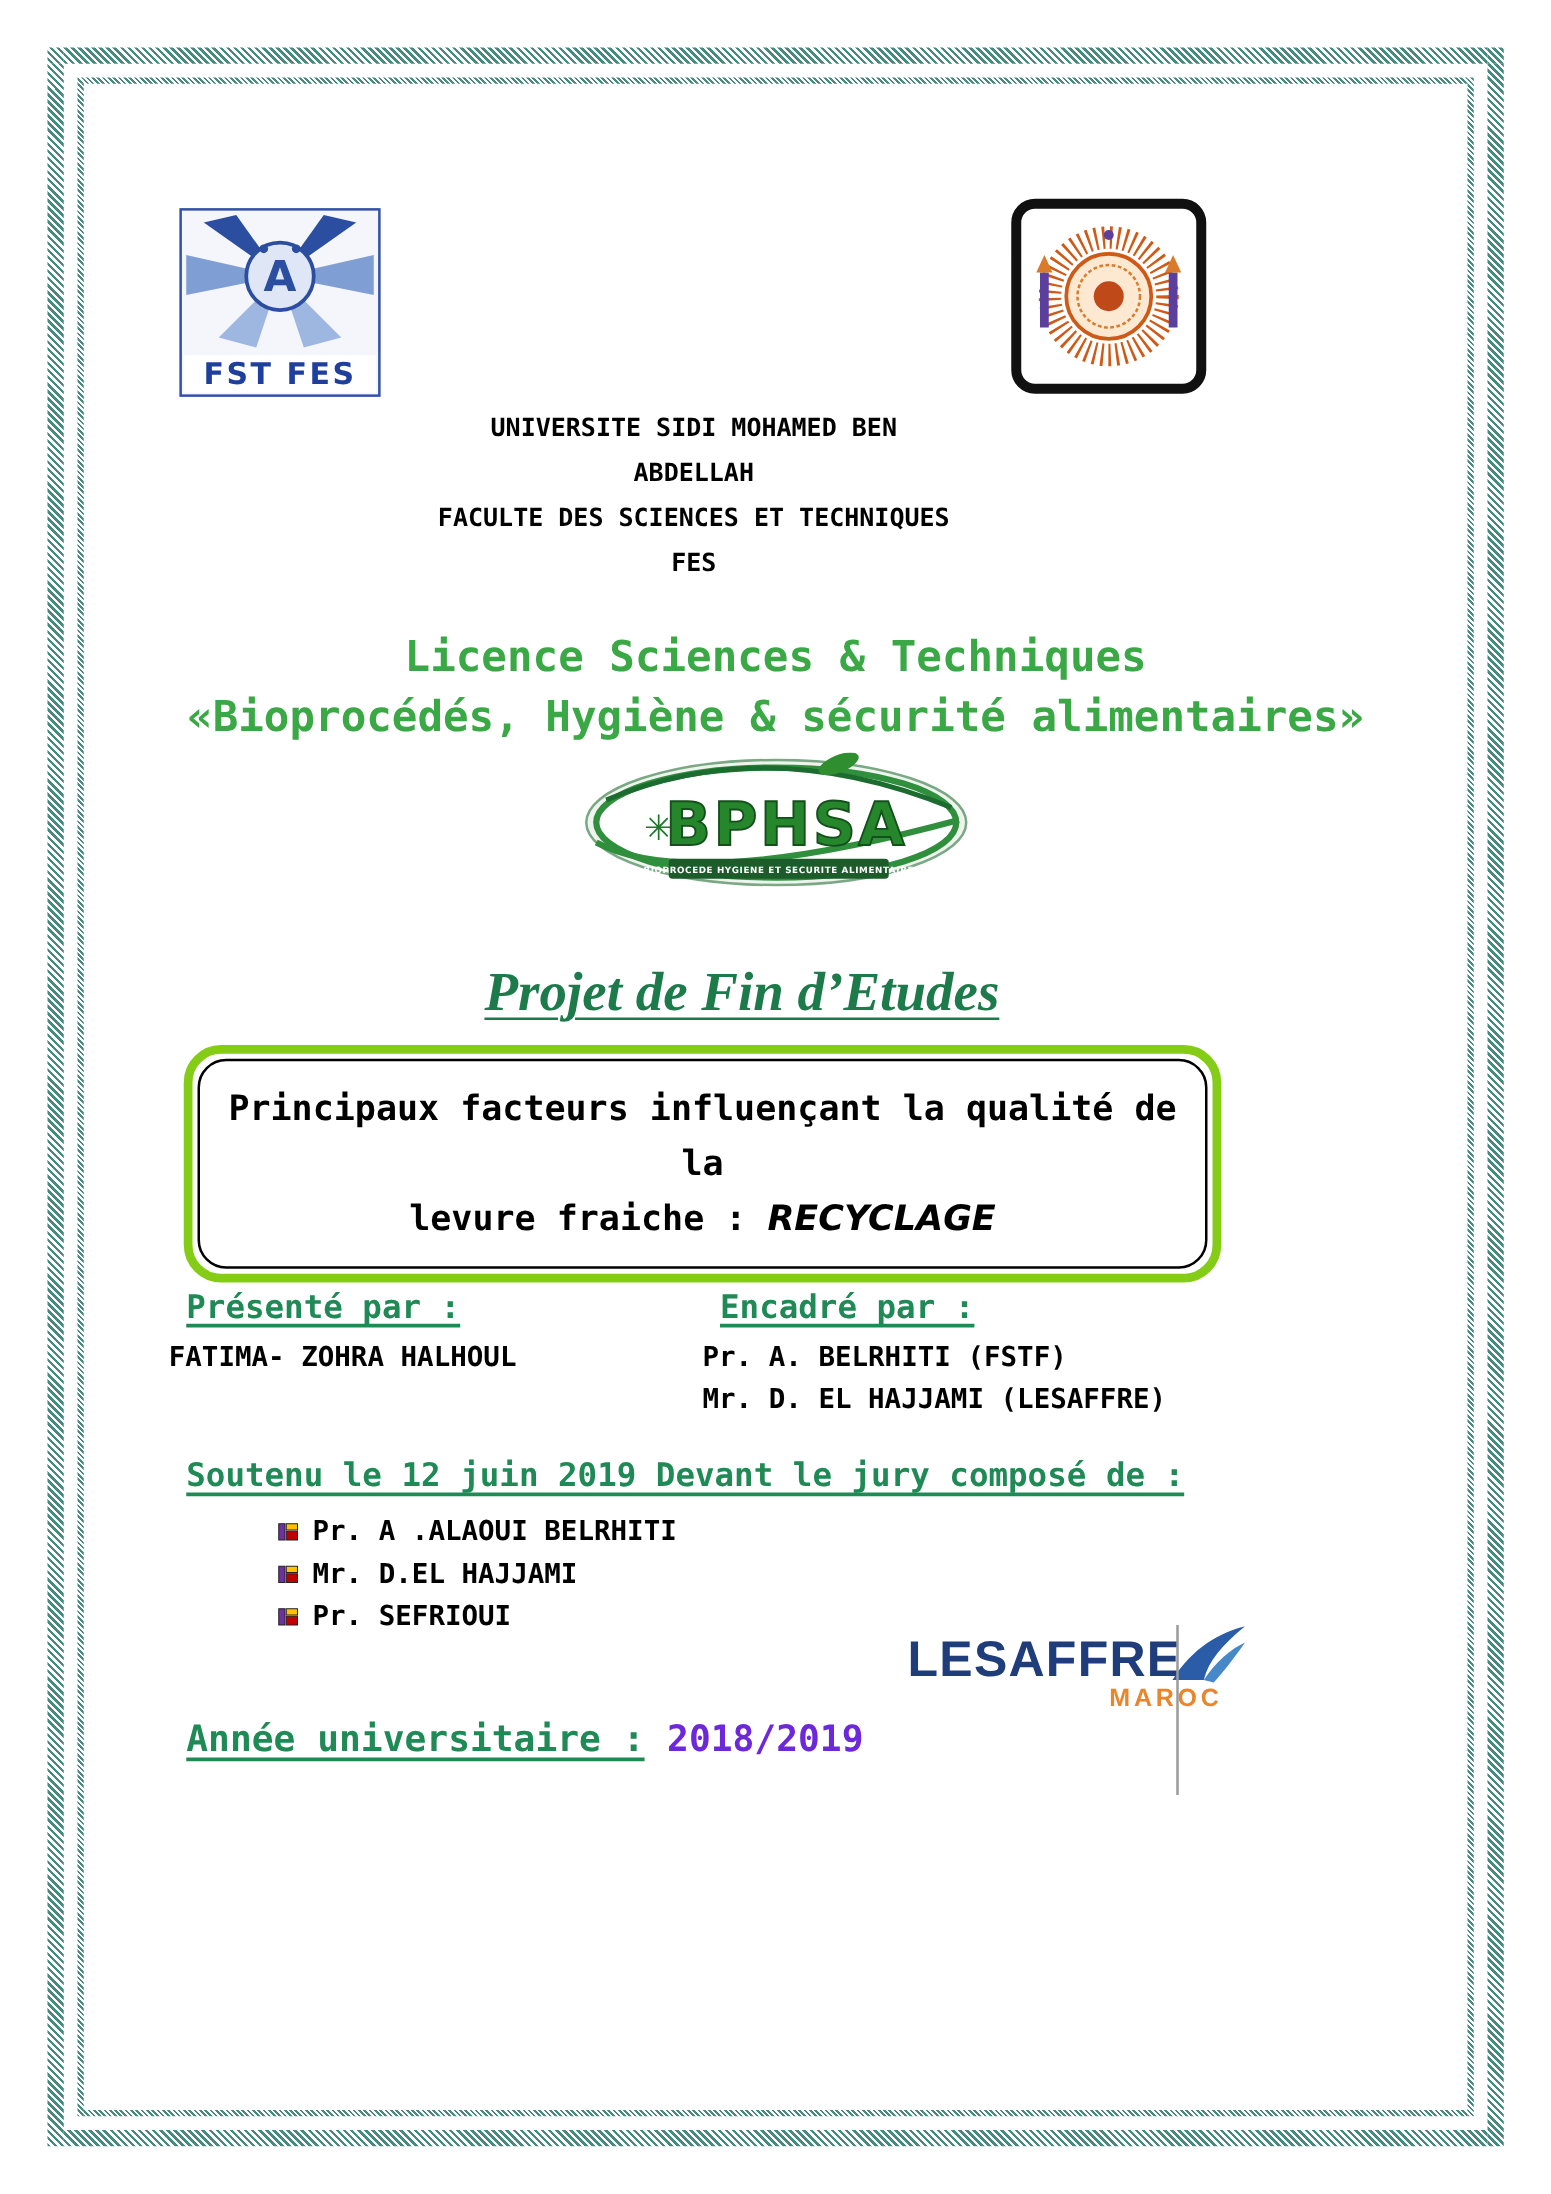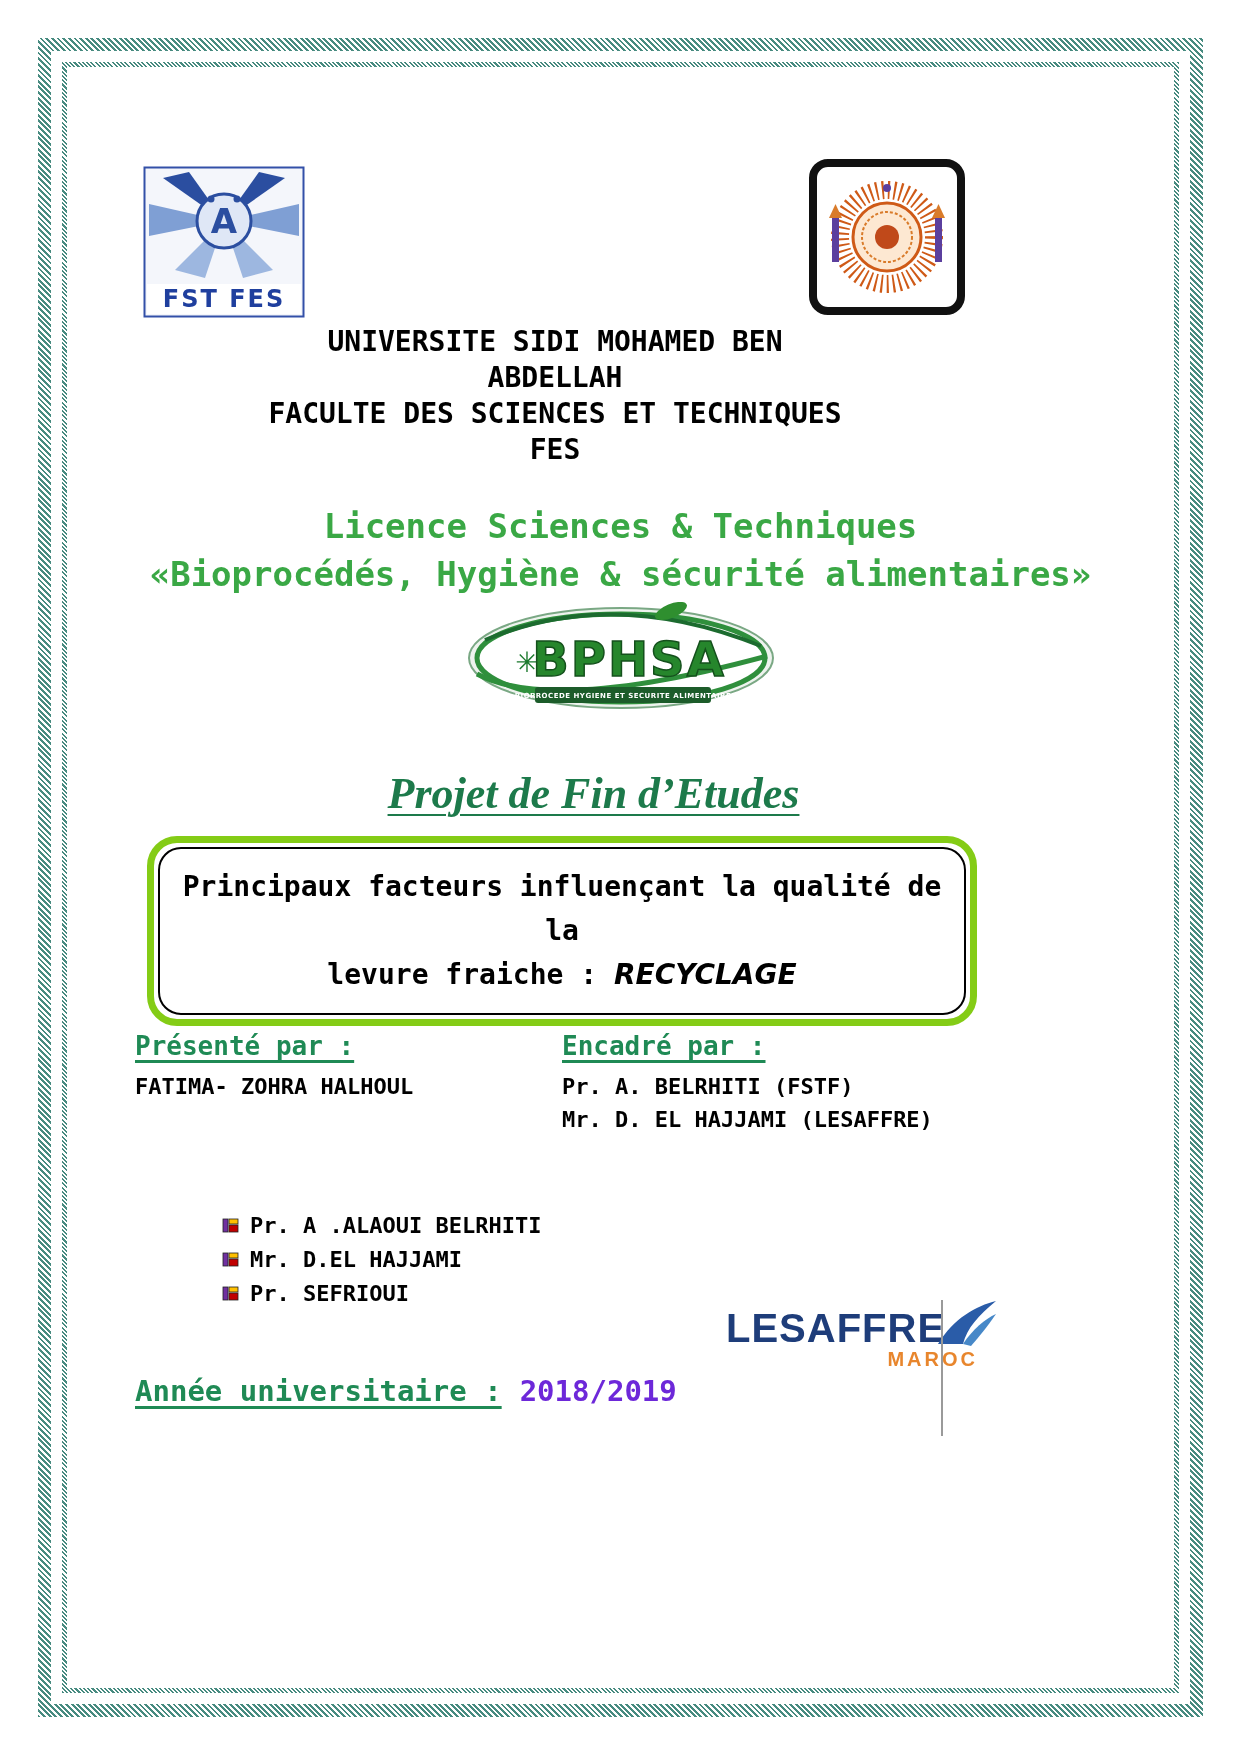--- a/index.html
+++ b/index.html
@@ -25,38 +25,38 @@
     border-image:repeating-linear-gradient(45deg,#478b80 0 1.5px,#ffffff 1.5px 3px) 5;
     pointer-events:none;
   }
   .abs{position:absolute;}
   
   .logo-fst{left:143px;top:166px;width:162px;height:152px;}
   .logo-fst-refl{left:143px;top:320px;width:162px;height:42px;overflow:hidden;opacity:.14;}
   .logo-seal{left:808px;top:158px;width:158px;height:158px;}
   .logo-seal-refl{left:808px;top:318px;width:158px;height:40px;overflow:hidden;opacity:.14;}
   
-  .univ-block{left:140px;top:324px;width:830px;text-align:center;font-size:28px;line-height:36px;}
+  .univ-block{left:140px;top:324px;width:830px;text-align:center;font-size:20px;line-height:36px;}
   
   .licence-block{left:0;top:502px;width:1241px;text-align:center;color:#3aa845;font-size:34px;line-height:48px;}
   
   .logo-bphsa{left:50%;top:602px;margin-left:-158px;width:316px;height:116px;}
   
   .projet-heading{
     left:0;top:768px;width:1187px;text-align:center;
     font-family:"Liberation Serif", serif;font-style:italic;font-weight:bold;
     font-size:44px;color:#1d7a4b;
   }
   .projet-heading span{text-decoration:underline;text-decoration-thickness:2px;text-underline-offset:6px;}
   
   .title-box{left:147px;top:836px;width:830px;border:7px solid #84cc16;border-radius:30px;background:#fff;padding:4px;box-sizing:border-box;}
   .title-box-inner{border:2px solid #000;border-radius:23px;padding:16px 8px;text-align:center;font-size:28px;line-height:44px;}
   .title-em{font-family:"DejaVu Sans", sans-serif;font-style:italic;font-weight:bold;}
   
-  .green-heading{color:#1f8a55;text-decoration:underline;text-decoration-thickness:2.5px;text-underline-offset:5px;}
+  .green-heading{color:#1f8a55;text-decoration:underline;text-decoration-thickness:2.5px;text-underline-offset:5px;margin-left:14px;}
   .presented{left:135px;top:1028px;}
   .supervised{left:562px;top:1028px;}
   .block-label{font-size:26px;line-height:36px;}
   .block-name{font-size:22px;line-height:33px;color:#000;margin-top:6px;}
   .block-name + .block-name{margin-top:0;}
   .soutenu{left:135px;top:1166px;font-size:26px;}
   
   .jury-list{left:222px;top:1208px;}
   .jury-row{display:flex;align-items:center;gap:11px;height:34px;font-size:22px;}
   .jury-icon{width:17px;height:17px;flex:0 0 auto;}
@@ -158,20 +158,21 @@
     <div class="block-label green-heading">Présenté par :</div>
     <div class="block-name">FATIMA- ZOHRA HALHOUL</div>
   </div>
 
   <div class="abs supervised">
     <div class="block-label green-heading">Encadré par :</div>
     <div class="block-name">Pr. A. BELRHITI (FSTF)</div>
     <div class="block-name">Mr. D. EL HAJJAMI (LESAFFRE)</div>
   </div>
 
+  <div class="abs soutenu green-heading">Soutenu le 12 juin 2019 Devant le jury composé de :</div>
 
   <div class="abs jury-list">
     <div class="jury-row">
       <svg class="jury-icon" viewBox="0 0 17 17">
         <rect x="1" y="2" width="5" height="13" fill="#7030a0" stroke="#222" stroke-width="0.8"></rect>
         <rect x="7" y="2" width="9" height="5" fill="#ffc000" stroke="#222" stroke-width="0.8"></rect>
         <rect x="7" y="8" width="9" height="7" fill="#c00000" stroke="#222" stroke-width="0.8"></rect>
       </svg>
       <span>Pr. A .ALAOUI BELRHITI</span>
     </div>

